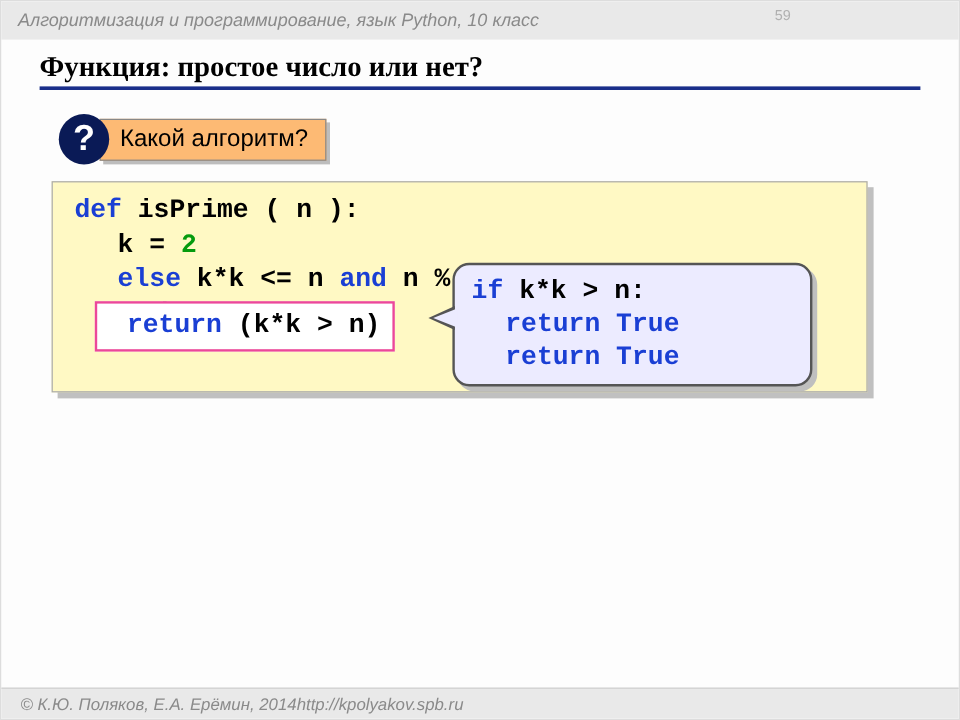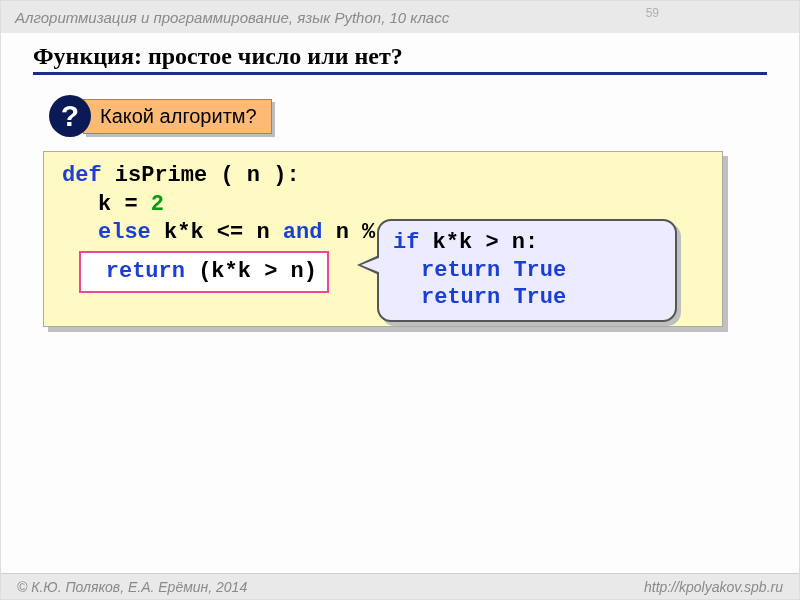--- a/index.html
+++ b/index.html
@@ -147,21 +147,21 @@
     left: 0;
     width: 100%;
     height: 26px;
     background: #e9e9e9;
     border-top: 1px solid #cfcfcf;
     color: #8a8a8a;
     font-style: italic;
     font-size: 14px;
     display: flex;
     align-items: center;
-    justify-content: space-between;
+    justify-content: flex-start;
     padding: 0 16px;
   }
 </style>
 </head>
 <body>
 
 
 
 <div class="top-strip">
   <span>Алгоритмизация и программирование, язык Python, 10 класс</span>

